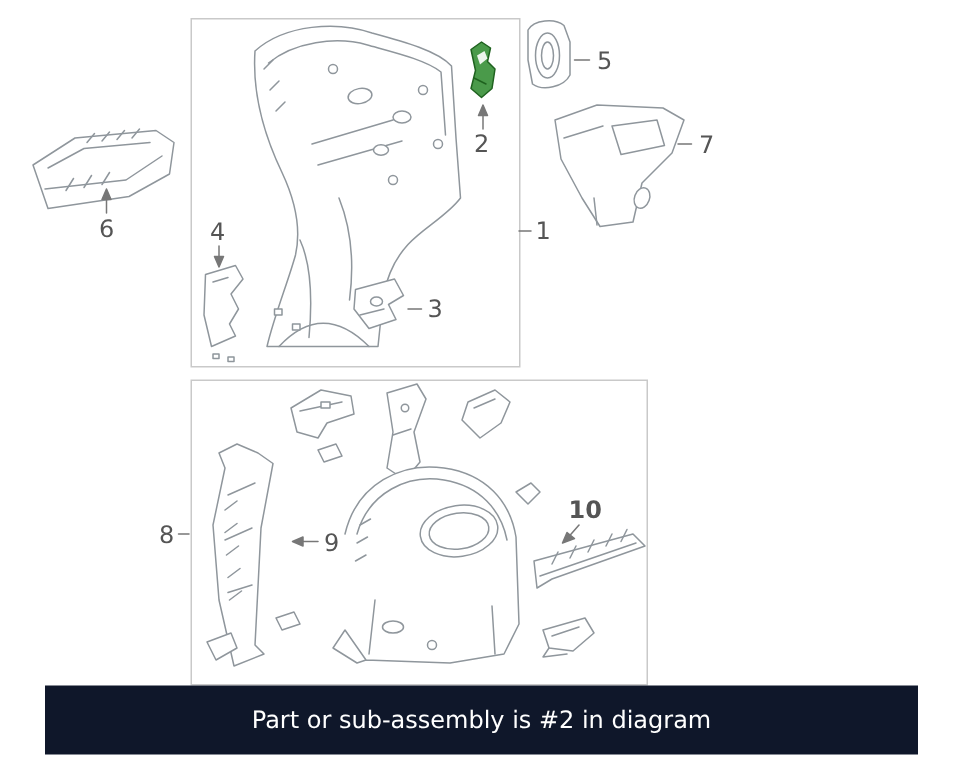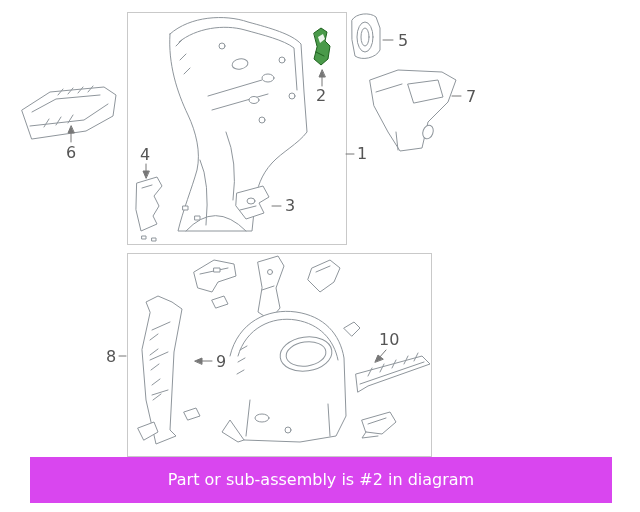--- a/index.html
+++ b/index.html
@@ -171,17 +171,17 @@
 
 <div class="callout" style="left:357px;top:146px;">1</div>
 <div class="callout" style="left:316px;top:88px;">2</div>
 <div class="callout" style="left:285px;top:198px;">3</div>
 <div class="callout" style="left:140px;top:147px;">4</div>
 <div class="callout" style="left:398px;top:33px;">5</div>
 <div class="callout" style="left:66px;top:145px;">6</div>
 <div class="callout" style="left:466px;top:89px;">7</div>
 <div class="callout" style="left:106px;top:349px;">8</div>
 <div class="callout" style="left:216px;top:354px;">9</div>
-<div class="callout" style="left:379px;top:332px;">10</div>
+<div class="callout" style="left:379px;top:332px;font-weight:bold;">10</div>
 
-<div class="banner" style="background-color: #d946ef; color: rgb(255, 255, 255);">
+<div class="banner" style="background-color: #0f172a; color: rgb(255, 255, 255);">
   <div>Part or sub-assembly is #2 in diagram</div>
 </div>
 
 </body></html>

